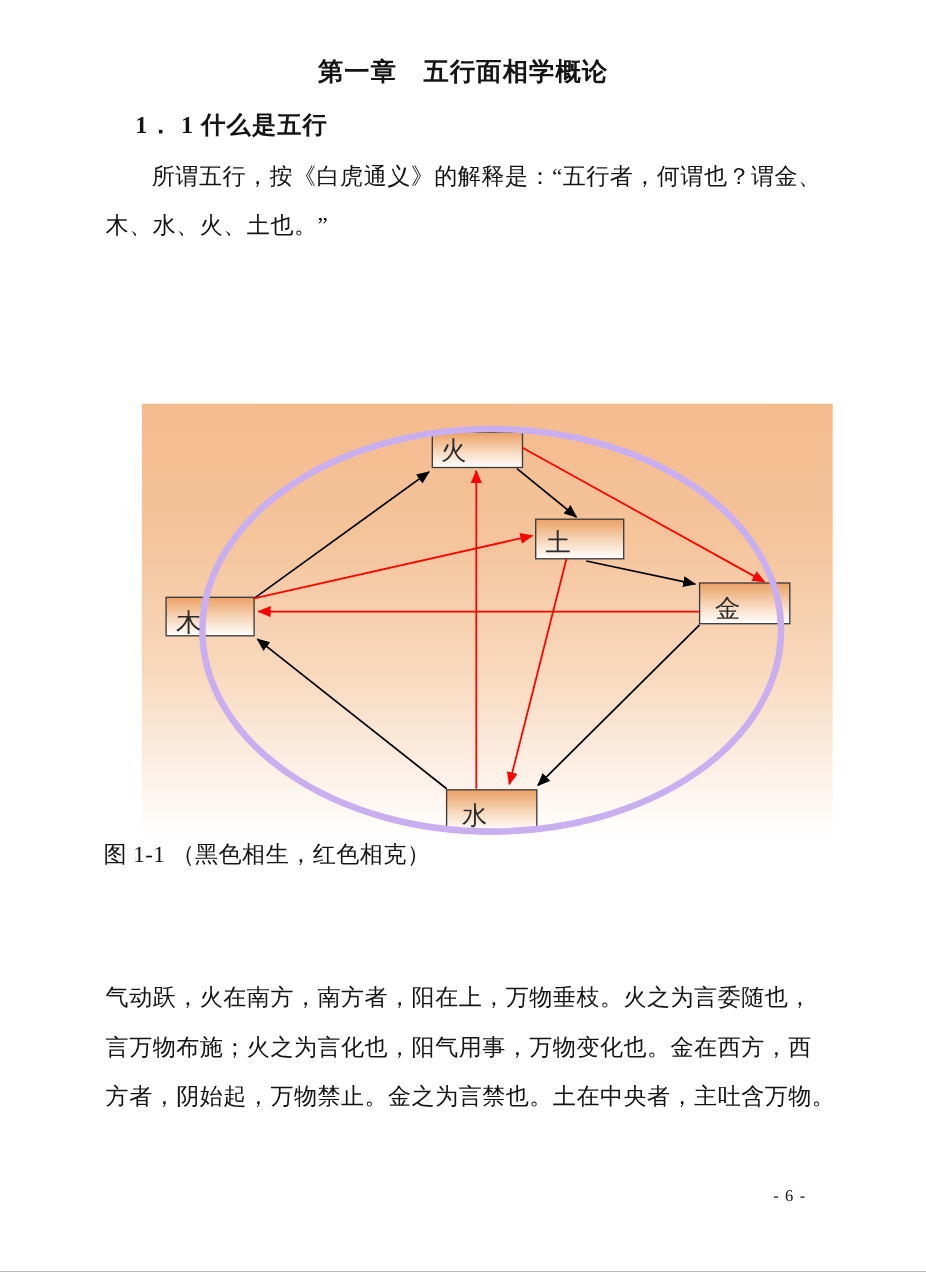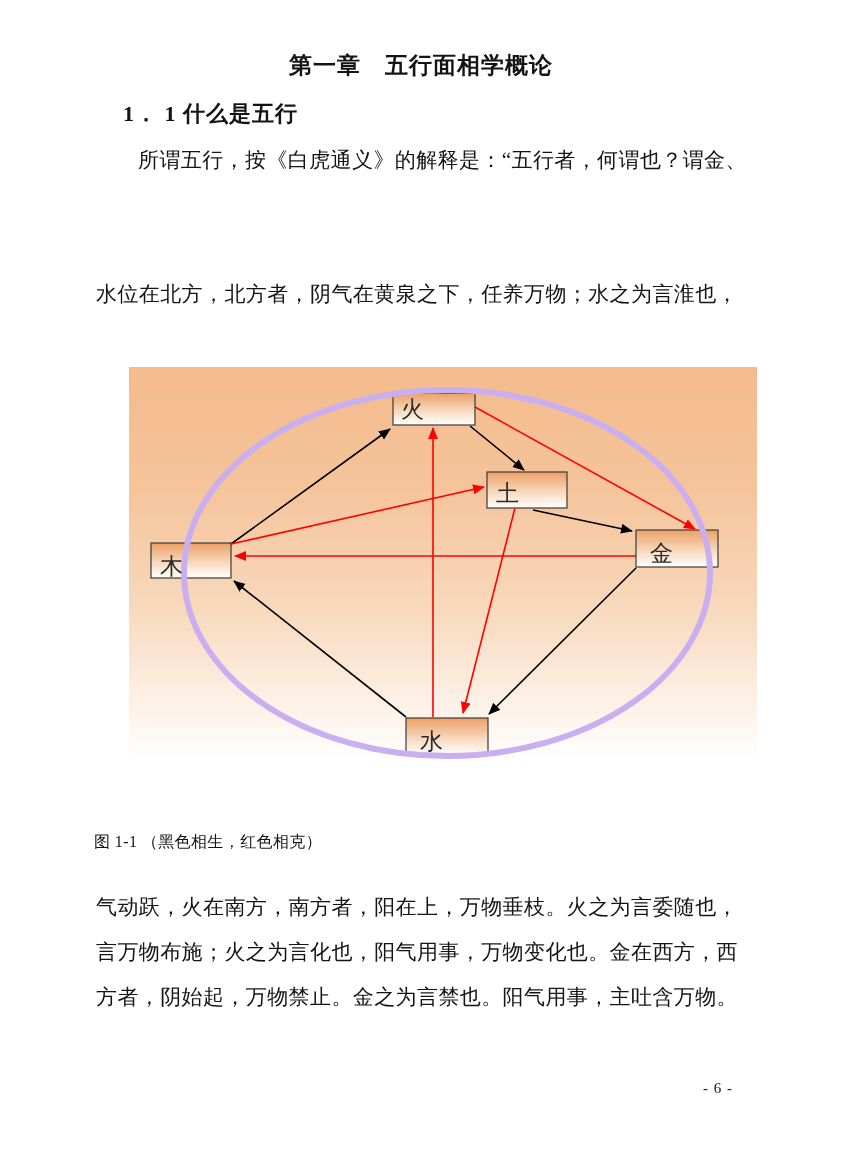--- a/index.html
+++ b/index.html
@@ -19,22 +19,22 @@
   .section-heading{
     position:absolute;top:99px;left:123px;
     font-size:22px;font-weight:bold;white-space:nowrap;letter-spacing:1px;text-align:center;
   }
   .bodyline{
     position:absolute;left:96px;width:700px;
     font-size:21px;line-height:26px;white-space:nowrap;letter-spacing:0.4px;
   }
   .indent{padding-left:42px;}
   .caption{
-    position:absolute;left:94px;top:832px;
-    font-size:16px;white-space:nowrap;letter-spacing:0.4px;
+    position:absolute;left:94px;top:763px;
+    font-size:21px;white-space:nowrap;letter-spacing:0.4px;
   }
   .page-number{
     position:absolute;left:703px;top:1080px;
     font-size:15px;letter-spacing:1px;white-space:nowrap;
   }
   .figure{
     position:absolute;left:129px;top:367px;width:628px;height:406px;
     background:linear-gradient(180deg,#F4BB8D 0%,#F5C49B 30%,#F8D9BD 60%,#FDF2E9 84%,#FFFFFF 97%);
   }
   .figure svg{position:absolute;left:0;top:0;}
@@ -46,21 +46,21 @@
 </head>
 <body>
 
 <div class="page">
 
   <div class="chapter-title">第一章　五行面相学概论</div>
 
   <div class="section-heading">1． 1 什么是五行</div>
 
   <div class="bodyline indent" style="top:147px">所谓五行，按《白虎通义》的解释是：“五行者，何谓也？谓金、</div>
-  <div class="bodyline" style="top:281px">水位在北方，北方者，阴气在黄泉之下，任养万物；水之为言淮也，</div>
+  <div class="bodyline" style="top:192px">木、水、火、土也。”</div>
 
   <div class="figure">
     <svg width="628" height="406" viewBox="0 0 628 406">
       <defs>
         <linearGradient id="boxg" x1="0" y1="0" x2="0" y2="1">
           <stop offset="0" stop-color="#ECA064"></stop>
           <stop offset="0.55" stop-color="#F7D8BC"></stop>
           <stop offset="1" stop-color="#FFFFFF"></stop>
         </linearGradient>
         <marker id="mBlack" markerUnits="userSpaceOnUse" markerWidth="14" markerHeight="12" refX="11" refY="5" orient="auto">
@@ -96,17 +96,17 @@
       <text class="node-label" x="521" y="194">金</text>
       <text class="node-label" x="31" y="207">木</text>
       <text class="node-label" x="291" y="382">水</text>
     </svg>
   </div>
 
   <div class="caption">图 1-1 （黑色相生，红色相克）</div>
 
   <div class="bodyline" style="top:939px">言万物布施；火之为言化也，阳气用事，万物变化也。金在西方，西</div>
   <div class="bodyline" style="top:894px">气动跃，火在南方，南方者，阳在上，万物垂枝。火之为言委随也，</div>
-  <div class="bodyline" style="top:984px">方者，阴始起，万物禁止。金之为言禁也。阳气用事，主吐含万物。</div>
+  <div class="bodyline" style="top:984px">方者，阴始起，万物禁止。金之为言禁也。土在中央者，主吐含万物。</div>
 
   <div class="page-number">- 6 -</div>
 
 </div>
 
 </body></html>

